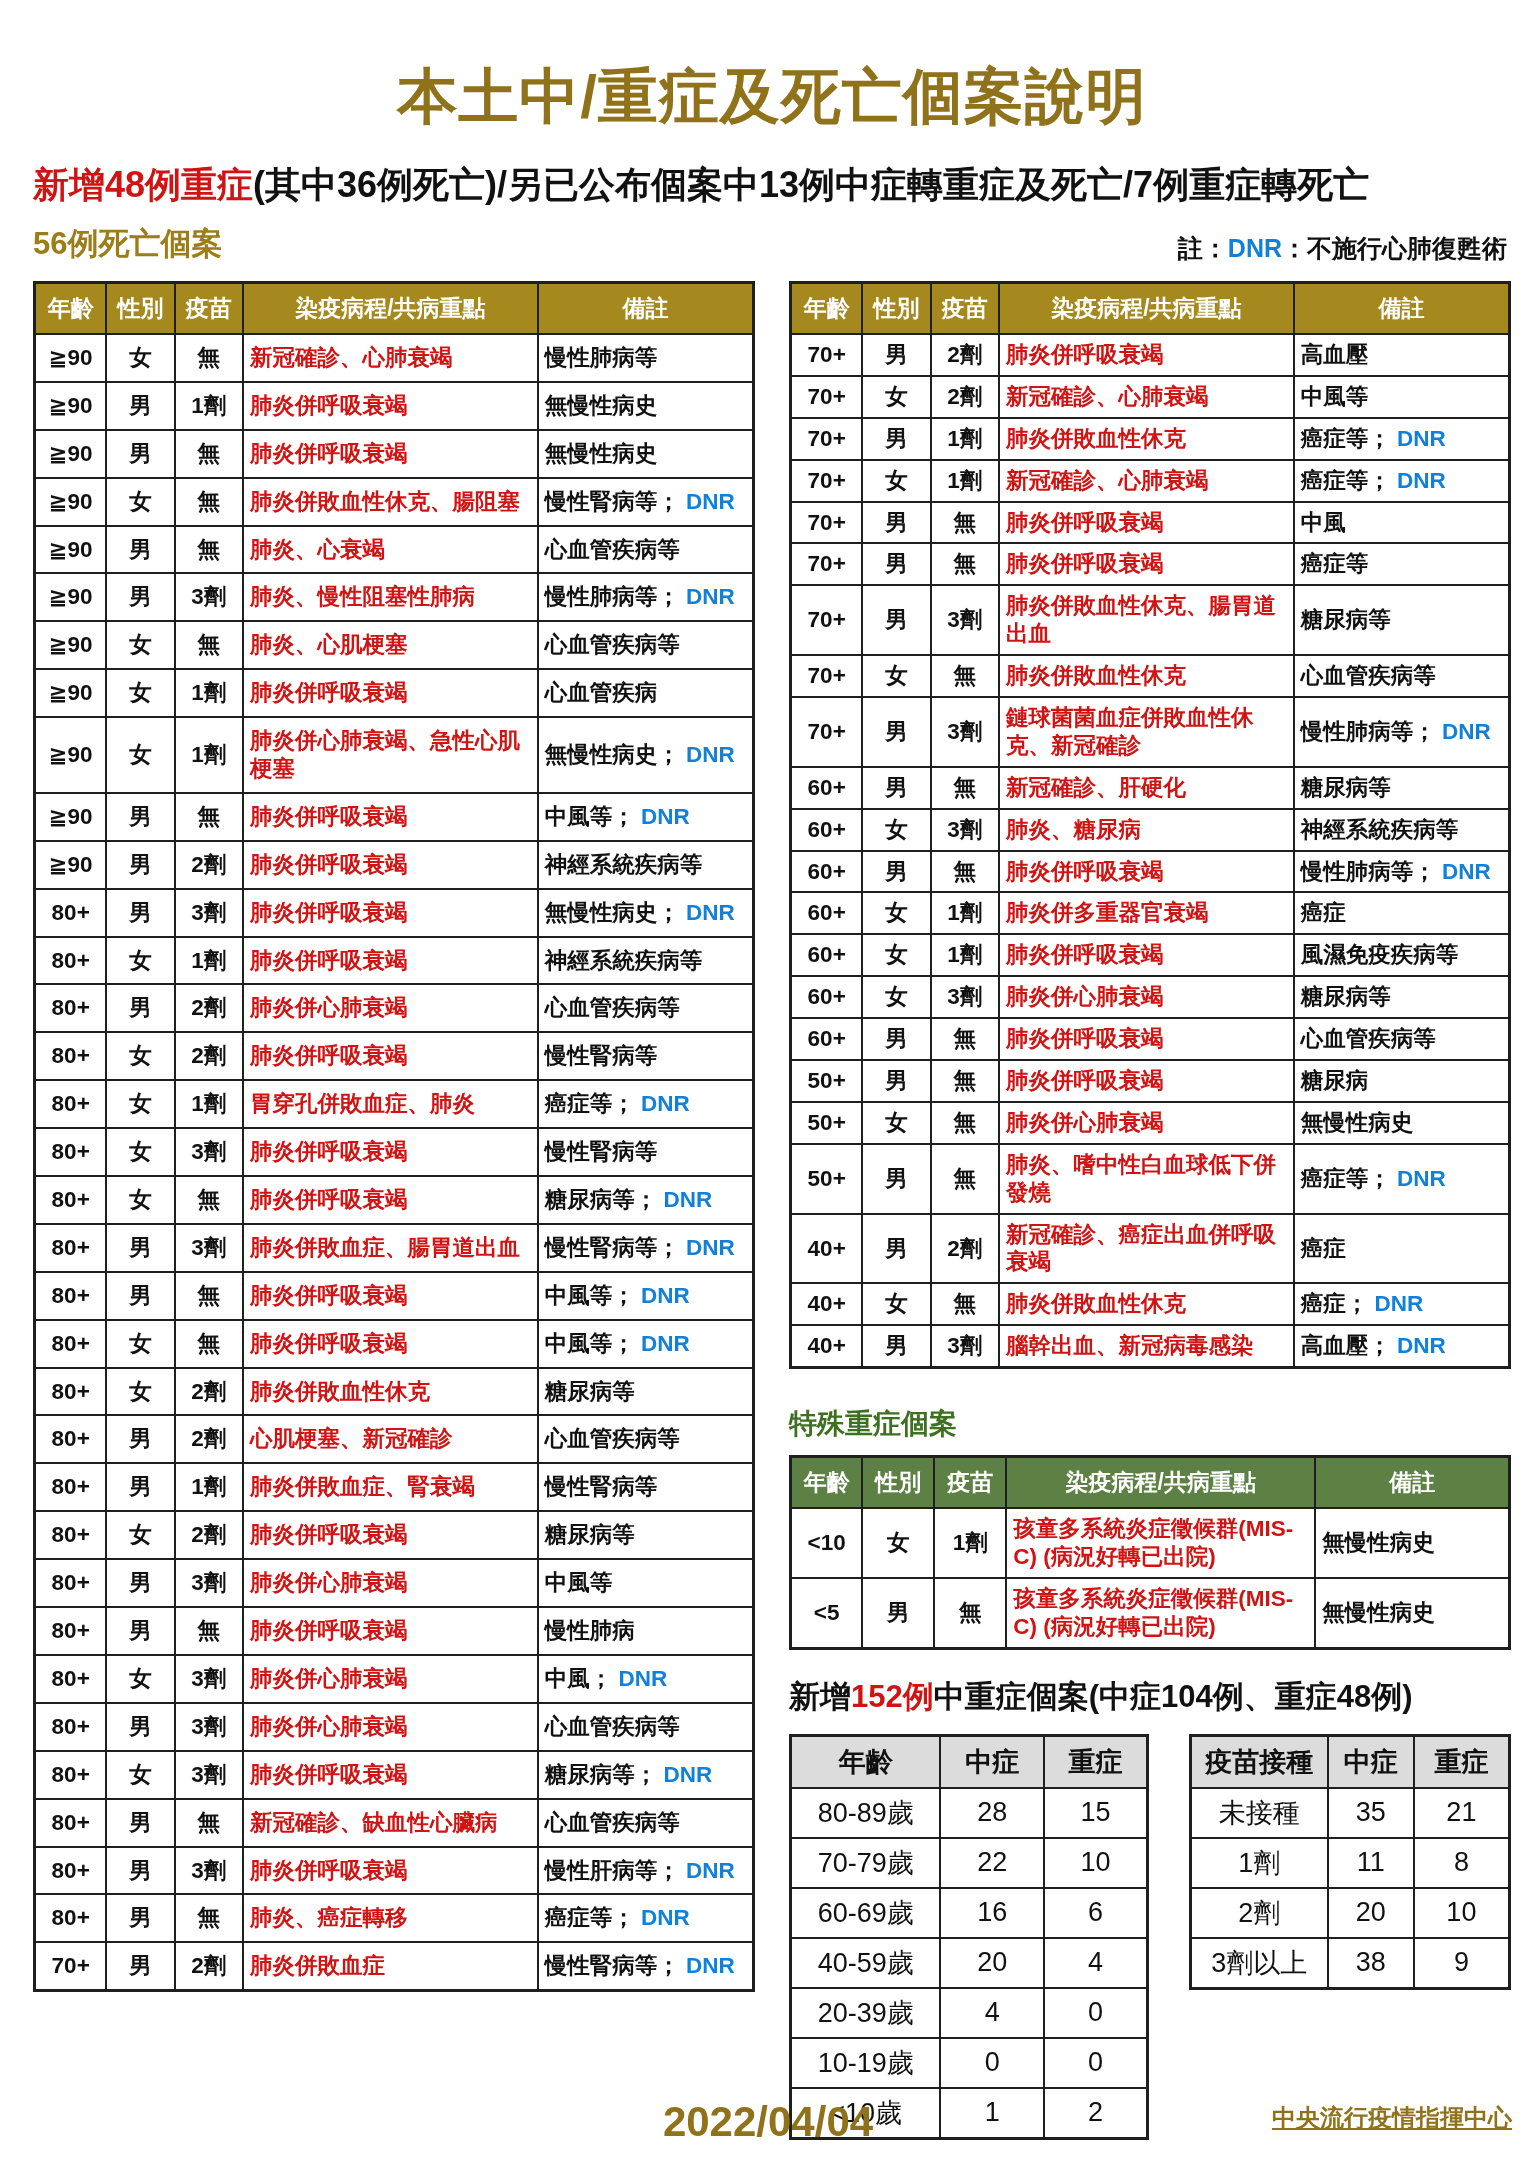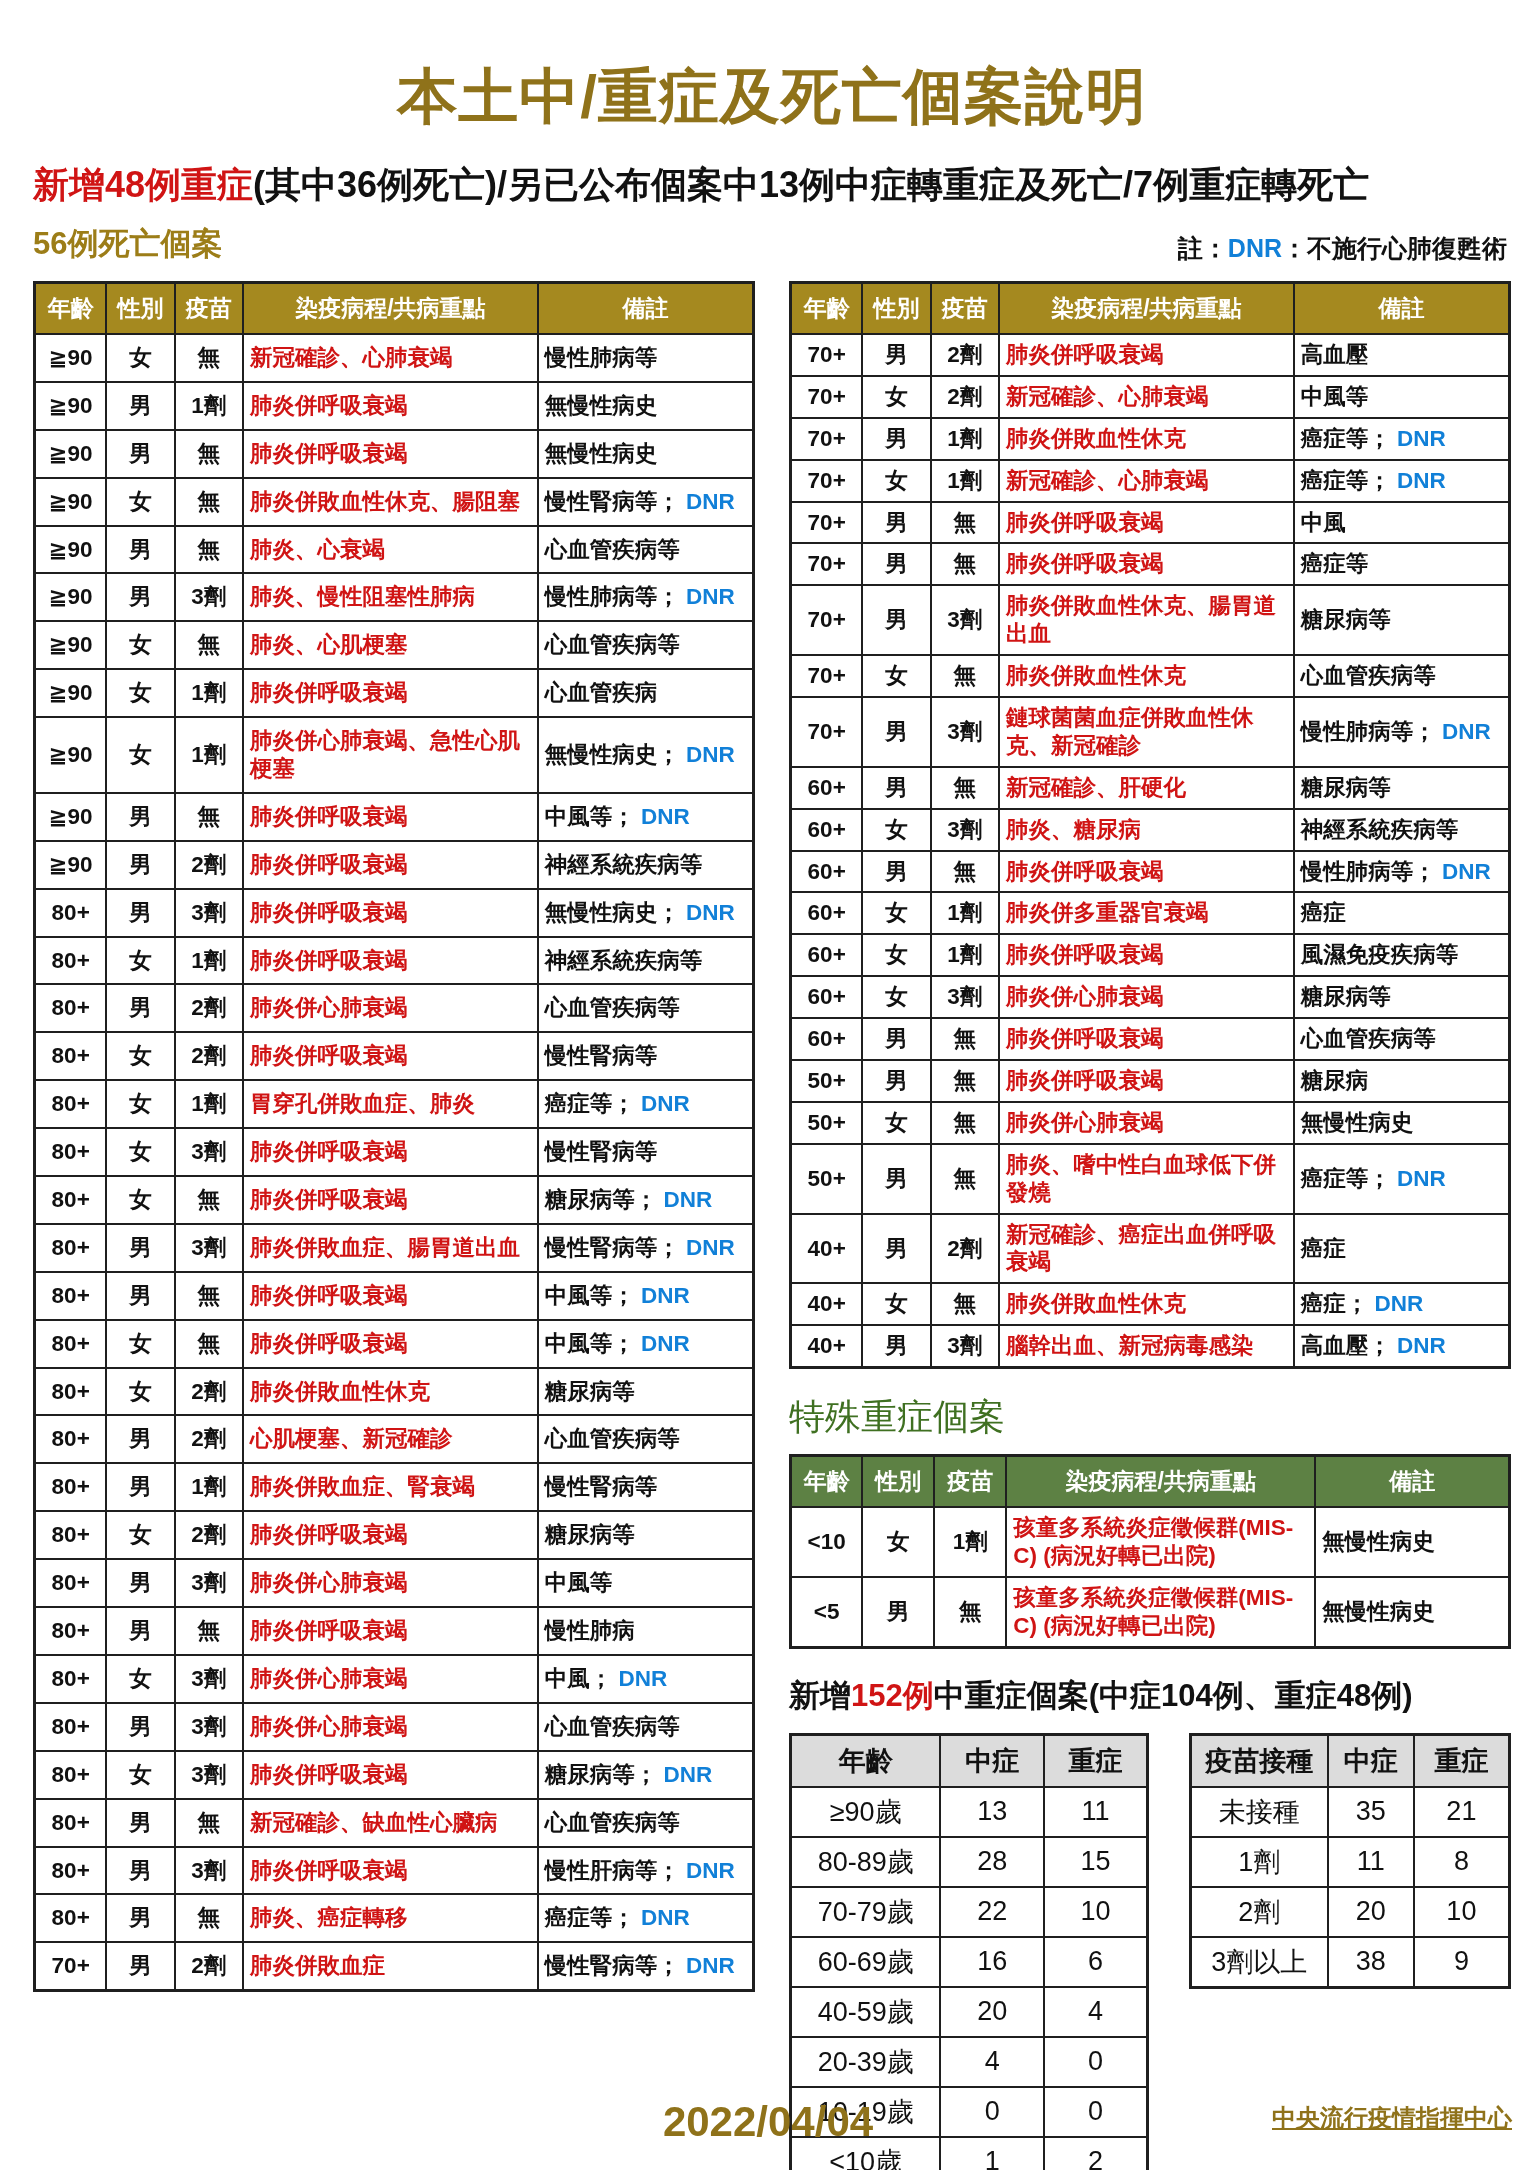--- a/index.html
+++ b/index.html
@@ -40,21 +40,21 @@
   .death-table td,.special-table td{
     border:2px solid var(--border);font-size:22.5px;font-weight:700;
     line-height:1.24;padding:9px 6px;vertical-align:middle;}
   .tbl-right td{padding:6px 6px;}
   .special-table td{padding:6px 6px;}
   td.age,td.sex,td.vax{text-align:center;}
   td.course{color:var(--red);}
   td.note{color:#111;}
   .dnr{color:var(--blue);}
 
-  .special-heading{font-size:36px;font-weight:normal;color:var(--green-text);margin:24px 0 12px;}
+  .special-heading{font-size:28px;font-weight:bold;color:var(--green-text);margin:36px 0 12px;}
   .severe-heading{font-size:31px;font-weight:bold;margin:26px 0 16px;white-space:nowrap;}
   .severe-heading .hl{color:var(--red);}
 
   .small-tables{display:flex;gap:40px;align-items:flex-start;}
   .small-table th{background:var(--gray-header);color:#111;font-size:27px;font-weight:bold;
                   border:2px solid var(--border);padding:7px 4px;}
   .small-table td{border:2px solid var(--border);font-size:27px;text-align:center;padding:6px 4px;}
   .age-table{width:360px;flex:none;}
   .vax-table{width:322px;flex:none;}
 
@@ -569,25 +569,20 @@
             </colgroup>
           <thead>
               <tr>
                 <th>年齡</th>
                 <th>中症</th>
                 <th>重症</th>
               </tr>
             </thead>
           <tbody>
               <tr>
-                <td class="label">≥90歲</td>
-                <td class="mid">13</td>
-                <td class="sev">11</td>
-              </tr>
-              <tr>
                 <td class="label">80-89歲</td>
                 <td class="mid">28</td>
                 <td class="sev">15</td>
               </tr>
               <tr>
                 <td class="label">70-79歲</td>
                 <td class="mid">22</td>
                 <td class="sev">10</td>
               </tr>
               <tr>

